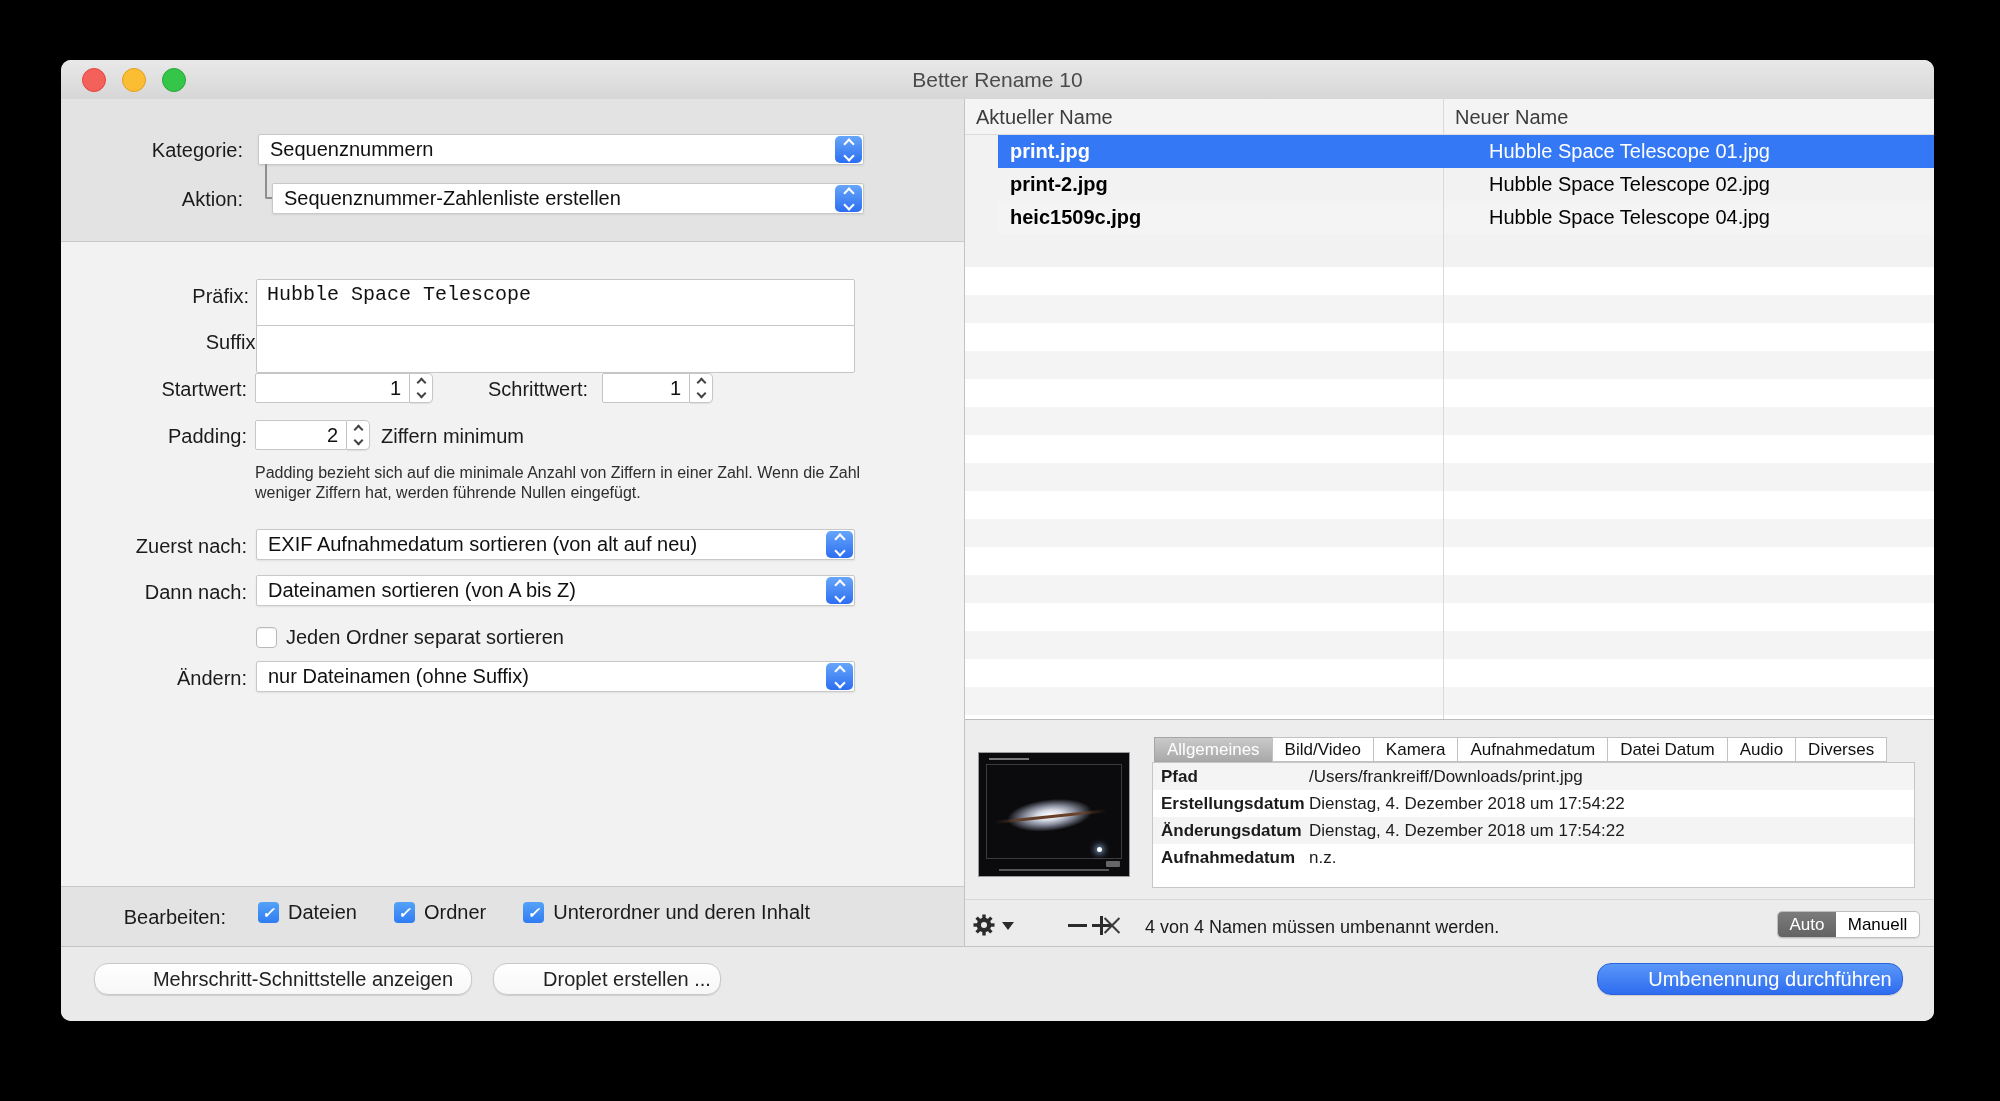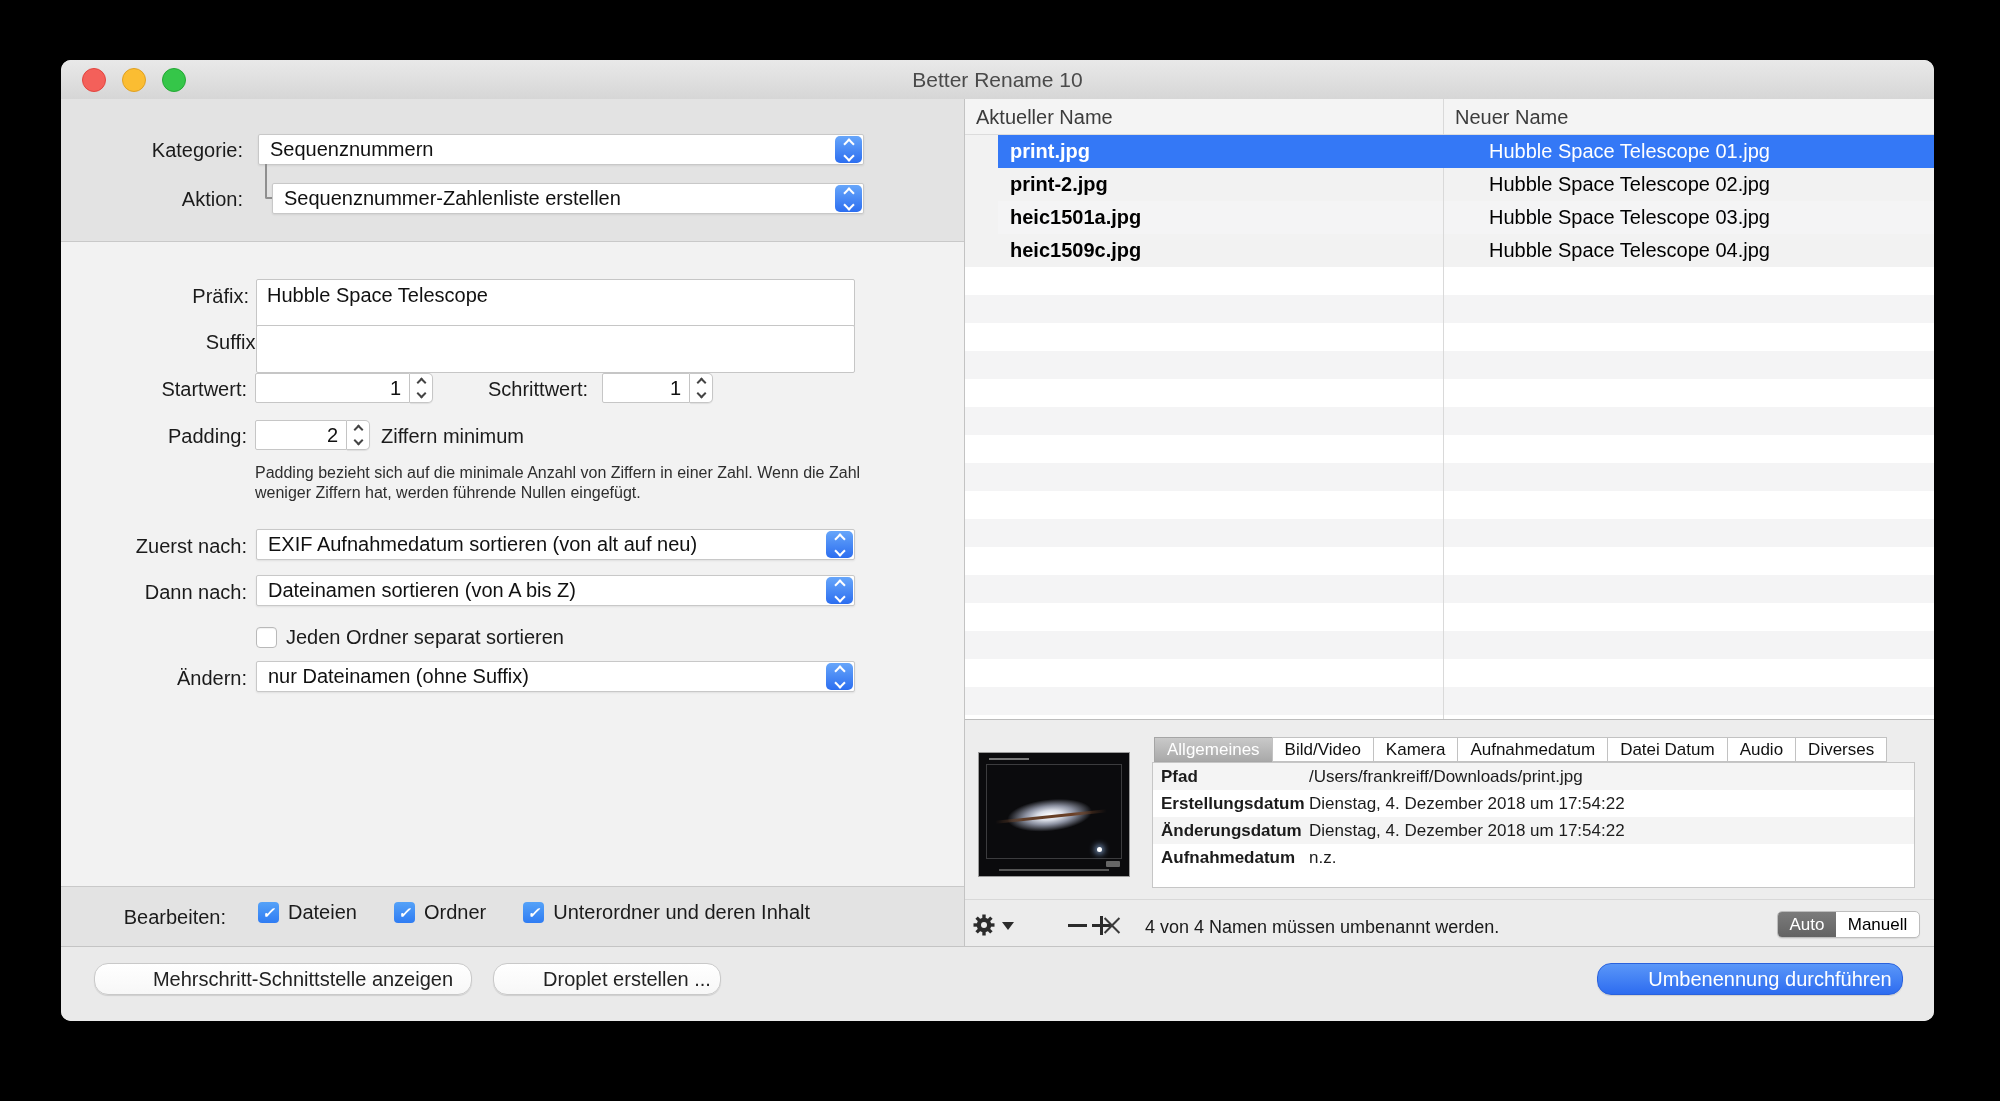--- a/index.html
+++ b/index.html
@@ -24,21 +24,21 @@
   
   .popup{position:absolute;height:31px;background:#fff;border:1px solid #c8c8c8;border-radius:2px;
          box-shadow:0 1px 2px rgba(0,0,0,.08);box-sizing:border-box;}
   .popup-label{position:absolute;left:11px;top:0;line-height:29px;font-size:20px;color:#111;white-space:nowrap;}
   .popup-cap{position:absolute;top:1px;bottom:1px;right:1px;width:27px;border-radius:5px;
              background:linear-gradient(#67a6fa,#2c6ef0);display:flex;flex-direction:column;align-items:center;justify-content:center;}
   .chu,.chd{display:block;width:8px;height:8px;border-left:2.5px solid #fff;border-top:2.5px solid #fff;box-sizing:border-box;}
   .chu{transform:rotate(45deg);margin-bottom:2px;}
   .chd{transform:rotate(225deg);margin-top:2px;}
   
-  .tfield{position:absolute;height:48px;background:#fff;border:1px solid #c6c6c6;border-radius:2px;box-sizing:border-box;}
+  .tfield{position:absolute;height:48px;background:#fff;border:1px solid #c6c6c6;border-radius:2px;box-sizing:border-box;font-family:Liberation Mono, monospace;}
   .tfield .tval{position:absolute;left:10px;top:0;line-height:30px;font-size:20px;color:#111;white-space:nowrap;}
   .numfield{position:absolute;height:30px;background:#fff;border:1px solid #c6c6c6;box-sizing:border-box;border-radius:2px 0 0 2px;}
   .numfield .nval{position:absolute;right:8px;top:0;line-height:28px;font-size:20px;color:#111;}
   .stepper{position:absolute;width:23px;height:30px;background:#fff;border:1px solid #c6c6c6;border-left:none;
            border-radius:0 5px 5px 0;box-sizing:border-box;display:flex;flex-direction:column;align-items:center;justify-content:center;
            box-shadow:0 1px 1px rgba(0,0,0,.08);}
   .schu,.schd{display:block;width:7px;height:7px;border-left:2px solid #444;border-top:2px solid #444;box-sizing:border-box;}
   .schu{transform:rotate(45deg);margin-bottom:2px;}
   .schd{transform:rotate(225deg);margin-top:2px;}
   .help{position:absolute;font-size:16px;line-height:20px;color:#2e2e2e;}
@@ -250,24 +250,20 @@
       <div class="trow selected">
         <span class="c1">print.jpg</span>
         <span class="c2">Hubble Space Telescope 01.jpg</span>
       </div>
 
       <div class="trow">
         <span class="c1">print-2.jpg</span>
         <span class="c2">Hubble Space Telescope 02.jpg</span>
       </div>
 
-      <div class="trow">
-        <span class="c1">heic1501a.jpg</span>
-        <span class="c2">Hubble Space Telescope 03.jpg</span>
-      </div>
 
       <div class="trow">
         <span class="c1">heic1509c.jpg</span>
         <span class="c2">Hubble Space Telescope 04.jpg</span>
       </div>
     </div>
 
   <div class="detail"></div>
   <div class="thumb">
     <div class="thumb-frame"></div>

